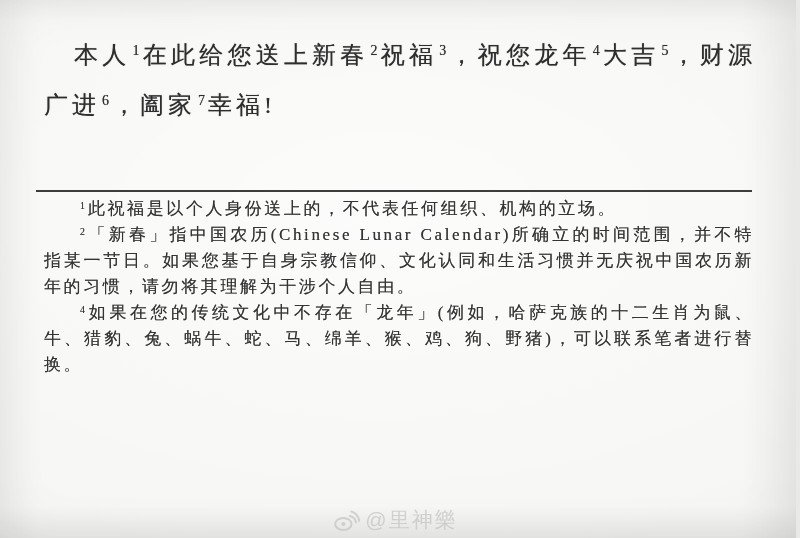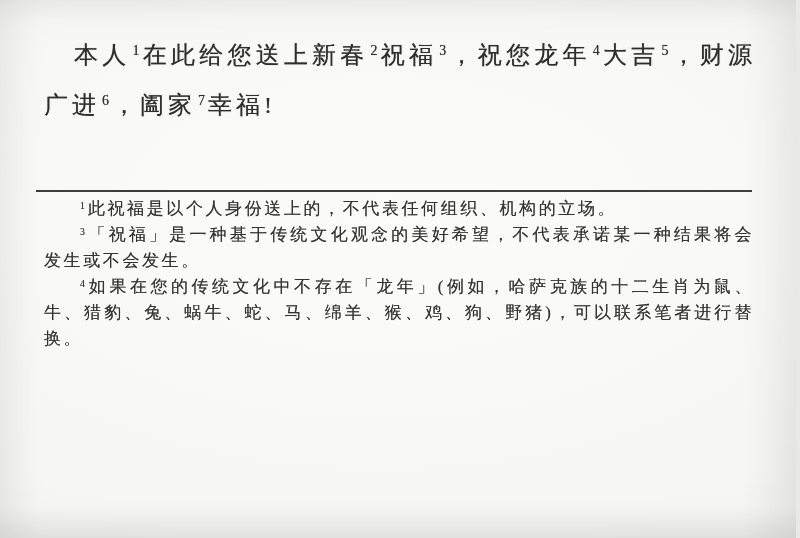--- a/index.html
+++ b/index.html
@@ -89,18 +89,29 @@
 <body>
 
 <div class="paper">
 
   <p class="greeting" id="greeting"><span>本人</span><sup>1</sup><span>在此给您送上新春</span><sup>2</sup><span>祝福</span><sup>3</sup><span>，祝您龙年</span><sup>4</sup><span>大吉</span><sup>5</sup><span>，财源广进</span><sup>6</sup><span>，阖家</span><sup>7</sup><span>幸福!</span></p>
 
   <div class="divider"></div>
 
   <div class="footnotes" id="footnotes">
       <p class="footnote"><sup>1</sup><span>此祝福是以个人身份送上的，不代表任何组织、机构的立场。</span></p>
-      <p class="footnote"><sup>3</sup><span>「祝福」是一种基于传统文化观念的美好希望，不代表承诺某一种结果将会发生或不会发生。</span></p>
+      <p class="footnote"><sup>2</sup><span>「新春」指中国农历(Chinese Lunar Calendar)所确立的时间范围，并不特指某一节日。如果您基于自身宗教信仰、文化认同和生活习惯并无庆祝中国农历新年的习惯，请勿将其理解为干涉个人自由。</span></p>
       <p class="footnote"><sup>4</sup><span>如果在您的传统文化中不存在「龙年」(例如，哈萨克族的十二生肖为鼠、牛、猎豹、兔、蜗牛、蛇、马、绵羊、猴、鸡、狗、野猪)，可以联系笔者进行替换。</span></p>
     </div>
 
+  <div class="watermark">
+    <span class="icon">
+      <svg width="27" height="23" viewBox="0 0 27 23" aria-hidden="true">
+        <ellipse cx="10" cy="15" rx="8.2" ry="6" fill="none" stroke="#d2d2d0" stroke-width="2"></ellipse>
+        <circle cx="10" cy="15" r="2.1" fill="#d2d2d0"></circle>
+        <path d="M16.5 7 a 7.5 7.5 0 0 1 6 6.5" fill="none" stroke="#d2d2d0" stroke-width="2" stroke-linecap="round"></path>
+        <path d="M18 2.5 a 12 12 0 0 1 8 9.5" fill="none" stroke="#d2d2d0" stroke-width="2" stroke-linecap="round"></path>
+      </svg>
+    </span>
+    <span>@里神樂</span>
+  </div>
 
 </div>
 
 </body></html>

